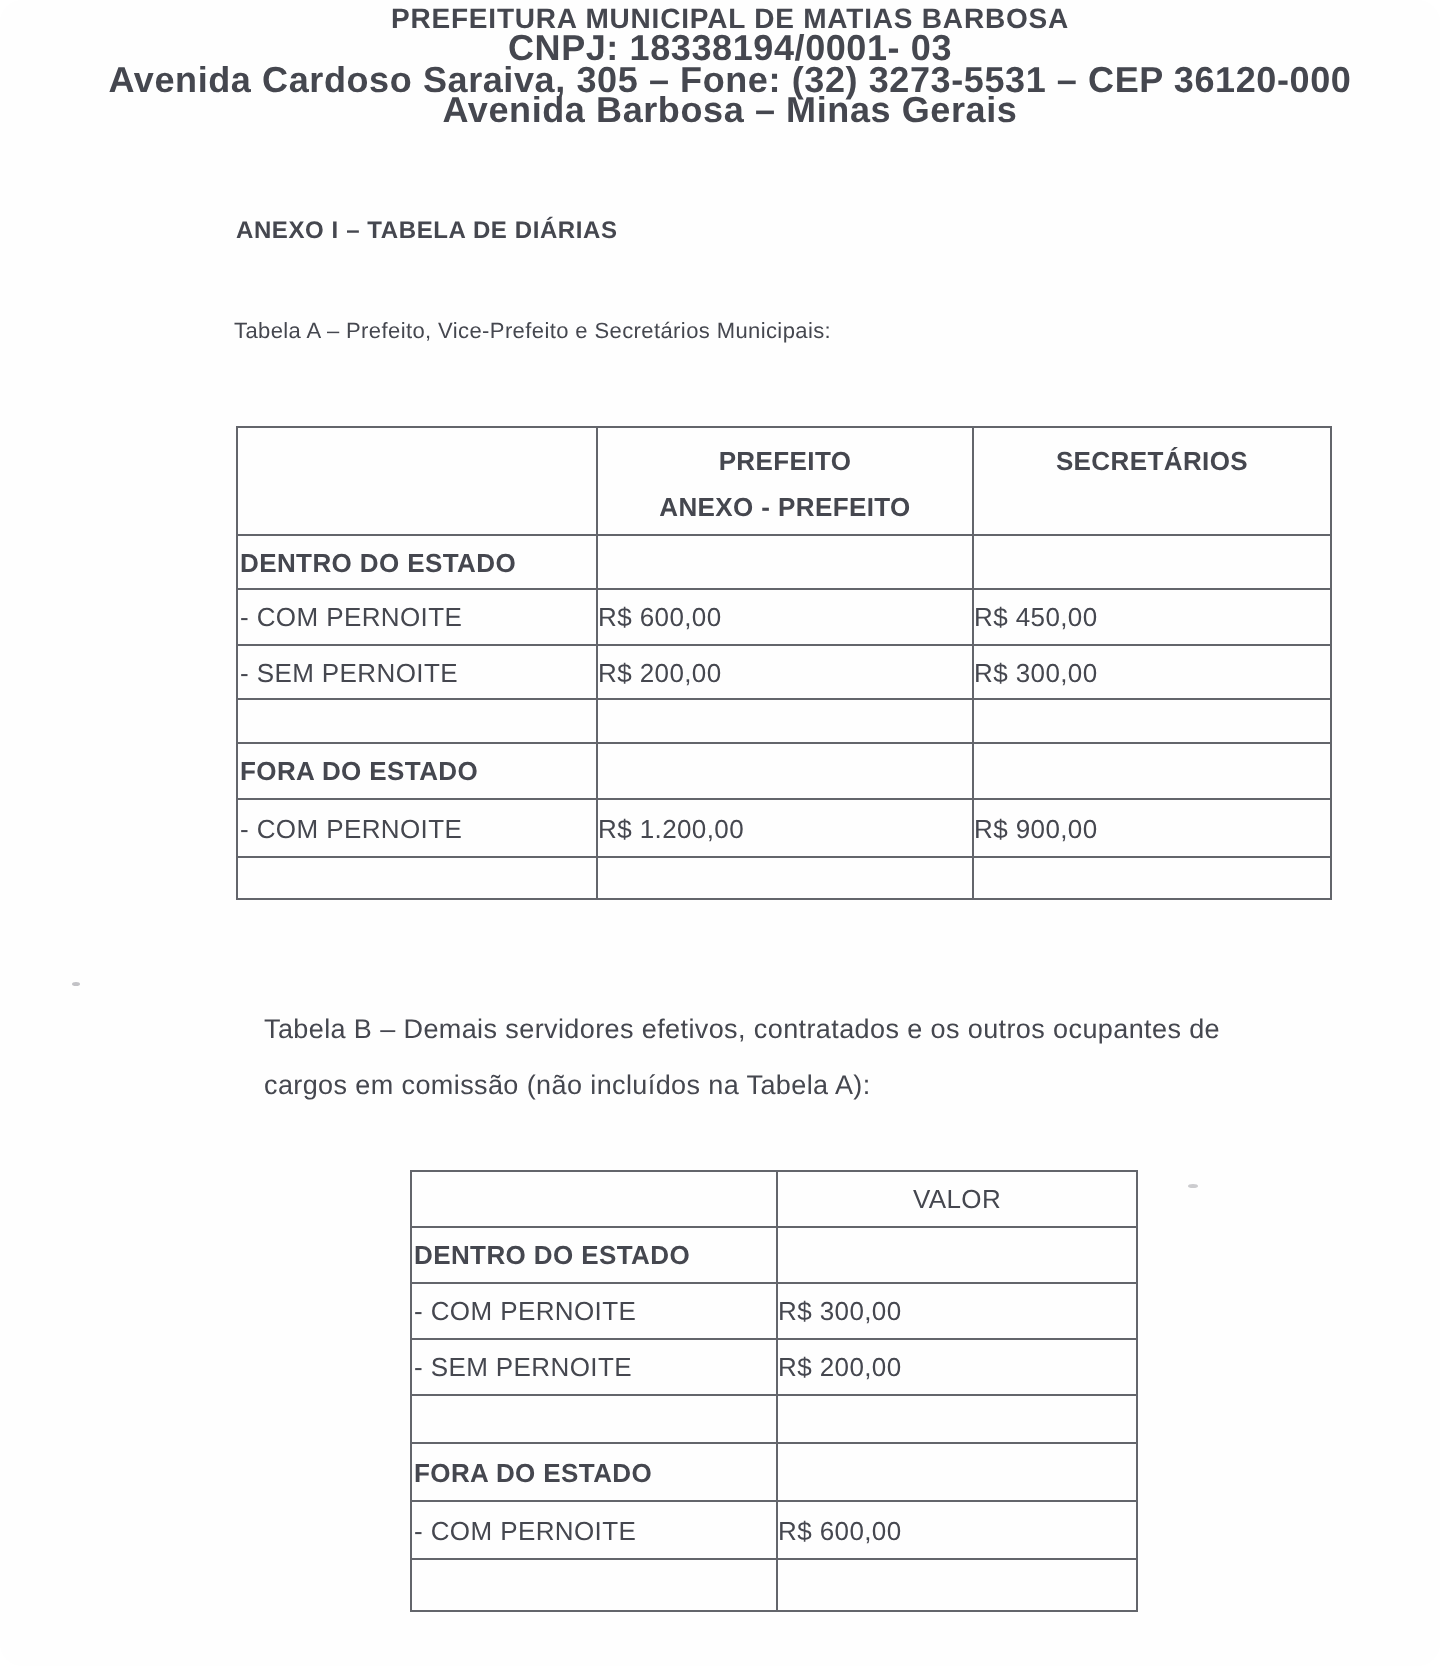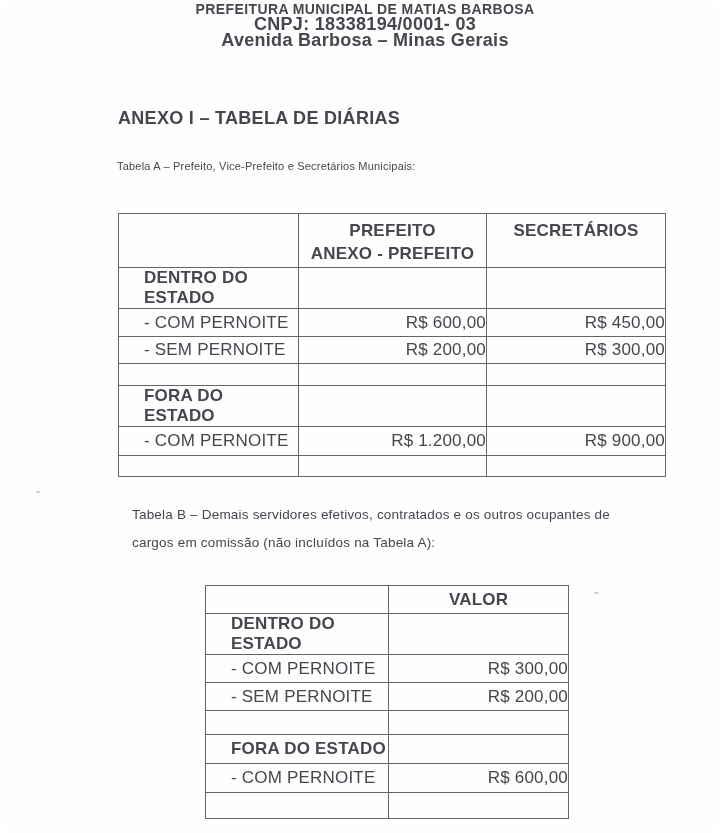--- a/index.html
+++ b/index.html
@@ -16,62 +16,63 @@
   
   .letterhead {
     position:absolute; top:1px; left:10px; width:710px;
     text-align:center; font-weight:bold;
   }
   .letterhead .org  { font-size:14px;   line-height:16px; letter-spacing:0.4px; }
   .letterhead .sub  { font-size:18px; line-height:15.5px; letter-spacing:0.3px; }
   
   .annex-title {
     position:absolute; left:118px; top:108px;
-    font-size:18px; font-weight:bold; letter-spacing:0.3px;
+    font-size:12px; font-weight:bold; letter-spacing:0.3px;
   }
   .caption-a {
     position:absolute; left:117px; top:160px;
     font-size:11px; letter-spacing:0.2px;
   }
   .caption-b {
     position:absolute; left:116px; top:501px;
     font-size:13.5px; line-height:28px; letter-spacing:0.2px;margin-left:16px;
   }
   
   table { border-collapse:collapse; table-layout:fixed; }
   td {
     border:1px solid #63656b;
-    font-size:17px;
+    font-size:13px;
     vertical-align:middle;
     overflow:hidden;
     letter-spacing:0.2px;
   }
   .table-a { position:absolute; left:118px; top:213px; }
   .table-b { position:absolute; left:205px; top:585px; }
   .hdr-cell {
     font-weight:bold; text-align:center;
     vertical-align:top; padding-top:5px; line-height:23px;
   }
-  .hdr-cell-mid { vertical-align:middle; padding-top:0; font-weight:bold; text-align:center; }
-  .label-cell   { text-align:left; padding-left:25px; }
+  .hdr-cell-mid { vertical-align:middle; padding-top:0; font-weight:normal; text-align:center; }
+  .label-cell   { text-align:left; padding-left:1px; }
   .section-cell { font-weight:bold; }
-  .value-cell   { text-align:right;margin-top:39px; }
+  .value-cell   { text-align:left;margin-top:39px; }
   
   .speck { position:absolute; border-radius:50%; }
   .speck-1 { left:36px;  top:491px; width:4px; height:2px; background:#c2c2c6; }
   .speck-2 { left:594px; top:592px; width:5px; height:2px; background:#cccccf; }
 </style>
 </head>
 <body>
 
 <div class="page">
 
   <div class="letterhead">
     <div class="org">PREFEITURA MUNICIPAL DE MATIAS BARBOSA</div>
     <div class="sub">CNPJ: 18338194/0001- 03</div>
+    <div class="sub">Avenida Cardoso Saraiva, 305 – Fone: (32) 3273-5531 – CEP 36120-000</div>
     <div class="sub">Avenida Barbosa – Minas Gerais</div>
   </div>
 
   <div class="annex-title">ANEXO I – TABELA DE DIÁRIAS</div>
 
   <div class="caption-a">Tabela A – Prefeito, Vice-Prefeito e Secretários Municipais:</div>
 
   <table class="table-a">
     <colgroup>
         <col style="width:180px">

